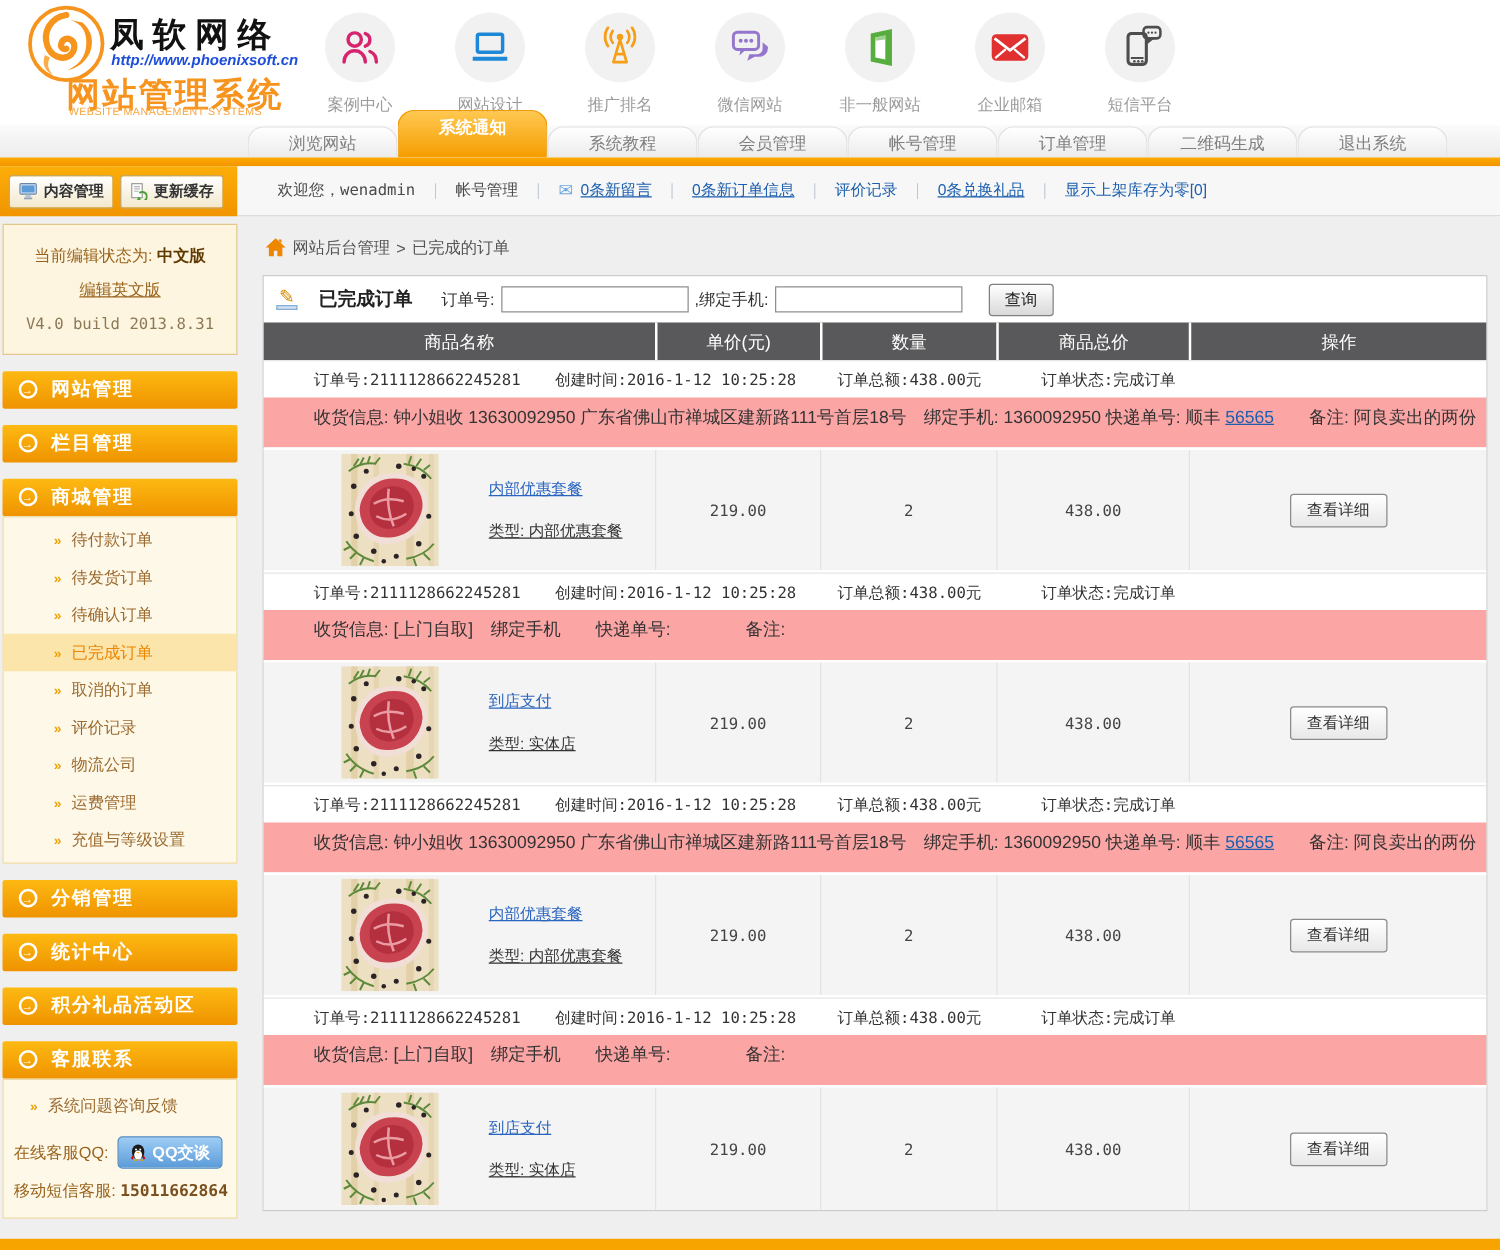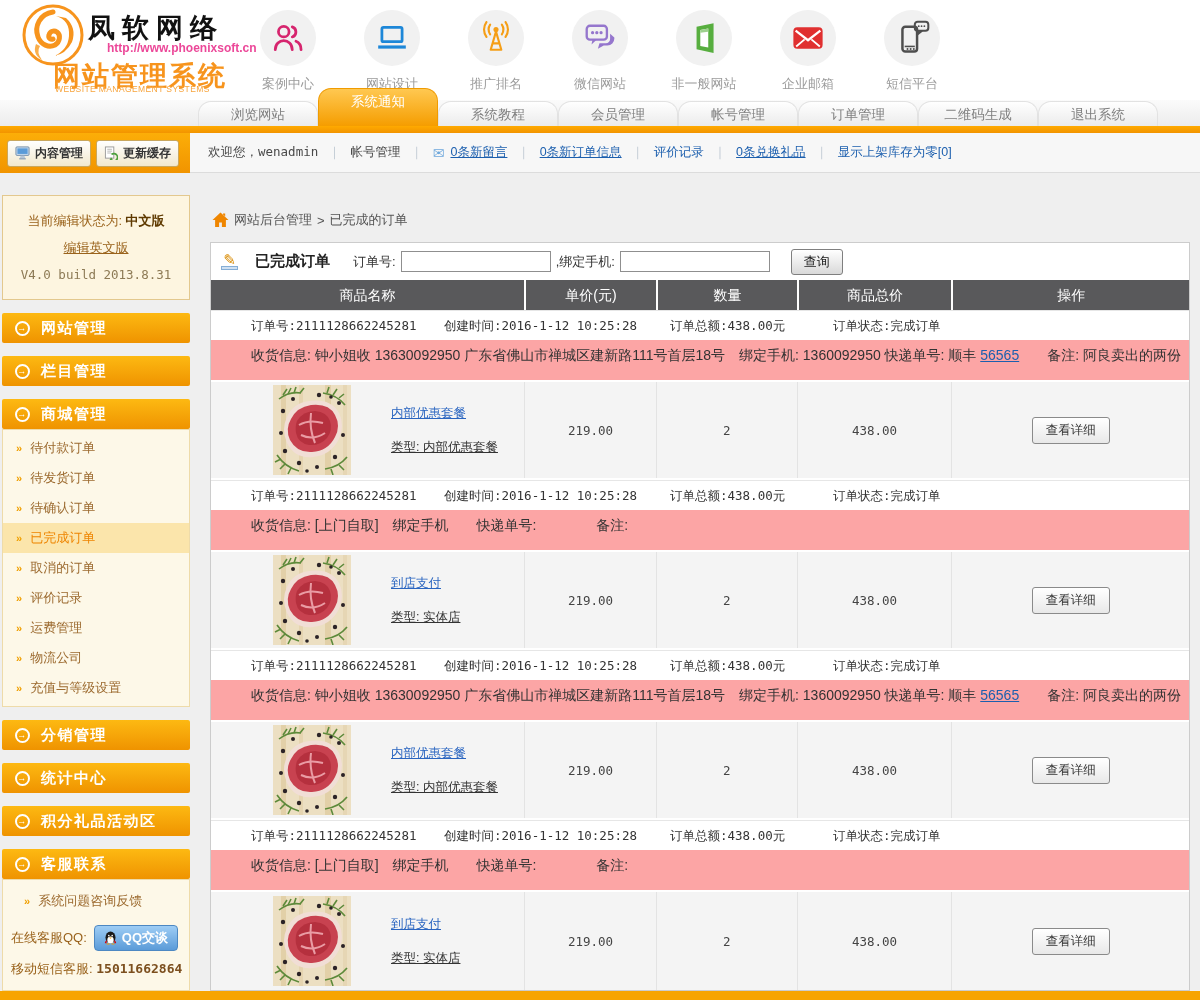--- a/index.html
+++ b/index.html
@@ -8,60 +8,60 @@
     font-family: "Liberation Sans", "DejaVu Sans", sans-serif;
     background:#efefef; display:flex; flex-direction:column; overflow:hidden;
   }
   .mono { font-family:"DejaVu Sans Mono","Liberation Mono",monospace; }
 
   
   .header { height:100px; background:#fff; display:flex; }
   .logo-block { width:238px; position:relative; flex:none; }
   .logo-svg { position:absolute; left:22px; top:4px; }
   .brand-name { position:absolute; left:88px; top:10px; font-size:27px; font-weight:bold; color:#111; letter-spacing:7px; white-space:nowrap; }
-  .brand-url { position:absolute; left:107px; top:41px; font-size:12px; font-weight:bold; color:#ec4899; }
+  .brand-url { position:absolute; left:89px; top:41px; font-size:12px; font-weight:bold; color:#1d4ed8;font-style:italic; }
   .sys-name { position:absolute; left:53px; top:58px; font-size:27px; font-weight:bold; color:#f7941d; letter-spacing:2px; text-shadow:0 1px 0 #fff; }
   .sys-sub { position:absolute; left:55px; top:84px; font-size:8.5px; color:#f7a43c; letter-spacing:.4px; }
   .services { display:flex; gap:32px; margin:10px 0 0 14px;font-family:Liberation Serif, serif; }
   .service { width:72px; text-align:center; cursor:pointer; }
   .svc-circle { width:56px; height:56px; border-radius:50%; background:#f1f1f1; margin:0 auto; display:flex; align-items:center; justify-content:center; }
   .svc-label { margin-top:9px; color:#9b9b9b; font-size:13px; white-space:nowrap; }
 
   
   .tabbar { height:26px; background:linear-gradient(#fbfbfb,#ececec); display:flex; padding-left:198px; align-items:flex-end; }
   .tab { width:120px; height:25px; line-height:25px; text-align:center; font-size:13.5px; color:#7f7f7f;
          background:linear-gradient(#ffffff,#ebebeb); border:1px solid #e2e2e2; border-bottom:none;
          border-radius:13px 13px 0 0; cursor:pointer; white-space:nowrap; }
-  .tab.active { background:linear-gradient(#ffc851,#f59d00); color:#fff; font-weight:normal; border-color:#f09b00; height:38px; line-height:26px; }
+  .tab.active { background:linear-gradient(#ffc851,#f59d00); color:#fff; font-weight:bold; border-color:#f09b00; height:38px; line-height:26px; }
   .orange-line { height:7px; background:linear-gradient(#ffaa00,#f29400); }
 
   
   .toolbar { height:40px; display:flex; flex:none; }
   .toolbar-left { width:190px; background:linear-gradient(#fcae08,#f19400); display:flex; align-items:center; gap:5px; padding-left:7px; flex:none; }
   .tool-btn { display:flex; align-items:center; gap:5px; background:linear-gradient(#ffffff,#f2e8cd); border:1px solid #c9a75e; border-radius:3px; padding:4px 7px; font-size:12px; font-weight:bold; color:#333; cursor:pointer; }
-  .toolbar-right { flex:1; background:#f7f7f7; border-bottom:1px solid #dcdcdc; display:flex; align-items:center; padding-left:18px; font-size:12.5px; color:#4a4a4a; gap:10px; white-space:nowrap; }
+  .toolbar-right { flex:1; background:#f7f7f7; border-bottom:1px solid #dcdcdc; display:flex; align-items:center; padding-left:32px; font-size:12.5px; color:#4a4a4a; gap:10px; white-space:nowrap; }
   .sep { color:#b9c4cf; }
   .blue-link { color:#1c5fae; text-decoration:underline; cursor:pointer; }
   .blue-text { color:#1c5fae; cursor:pointer; }
   .mail-glyph { color:#6fa8dc; font-size:14px; margin-right:-4px; }
 
   
-  .main { display:flex; flex:1; align-items:flex-end; }
+  .main { display:flex; flex:1; align-items:flex-start; }
   .sidebar { width:190px; flex:none; padding:6px 0 0 2px; }
   .content { flex:1; padding:0 10px 0 20px; }
 
   
   .edit-box { border:1px solid #e3c88e; background:#fdf5e0; text-align:center; padding:11px 4px; font-size:13px; color:#9a631c; line-height:2.1; }
   .edit-box .val { font-weight:bold; color:#5f3a00; }
   .edit-box .edit-link { text-decoration:underline; cursor:pointer; color:#9a631c; }
   .edit-box .ver { font-size:12.5px; color:#8d7a55; }
   .side-header { height:30px; background:linear-gradient(#fdb912,#ef9300); border-radius:2px; display:flex; align-items:center; padding-left:13px; gap:11px; margin-top:13px; color:#fff; font-size:15px; font-weight:bold; letter-spacing:1.5px; cursor:pointer; }
   .arrow-badge { width:15px; height:15px; border:2px solid #fff; border-radius:50%; display:flex; align-items:center; justify-content:center; font-size:9px; color:#fff; flex:none; font-weight:bold; }
   .sub-box { border:1px solid #eedba9; background:#fdf8e8; padding:3px 0; }
-  .sub-item { height:30px; line-height:30px; padding-left:13px; color:#9c6a2f; font-size:13px; cursor:pointer; white-space:nowrap; }
+  .sub-item { height:30px; line-height:30px; padding-left:40px; color:#9c6a2f; font-size:13px; cursor:pointer; white-space:nowrap; }
   .sub-item .bullet { color:#f0a000; margin-right:8px; font-weight:bold; font-size:11px; }
   .sub-item.active { background:#fbe5ab; color:#ee8500; }
   .svc-box { border:1px solid #eedba9; background:#fdf8e8; padding:6px 5px 12px; font-size:13px; color:#9a631c; }
   .qq-row { display:flex; align-items:center; gap:7px; margin:9px 0 9px 3px; white-space:nowrap; }
   .qq-btn { display:flex; align-items:center; gap:5px; background:linear-gradient(#9ecdf5,#5b9bd8); border:1px solid #4d88c2; border-radius:4px; padding:3px 9px; color:#fff; font-weight:bold; font-size:13px; cursor:pointer; }
   .sms-row { margin-left:3px; white-space:nowrap; }
   .sms-row .num { font-weight:bold; color:#7c4f1e; }
 
   
   .breadcrumb { display:flex; align-items:center; gap:5px; margin:16px 0 13px 2px; font-size:13px; color:#555; }
@@ -316,22 +316,22 @@
       <span>商城管理</span>
     </div>
 
     <div class="sub-box">
       <div class="sub-item"><span class="bullet">»</span><span>待付款订单</span></div>
       <div class="sub-item"><span class="bullet">»</span><span>待发货订单</span></div>
       <div class="sub-item"><span class="bullet">»</span><span>待确认订单</span></div>
       <div class="sub-item active"><span class="bullet">»</span><span>已完成订单</span></div>
       <div class="sub-item"><span class="bullet">»</span><span>取消的订单</span></div>
       <div class="sub-item"><span class="bullet">»</span><span>评价记录</span></div>
+      <div class="sub-item"><span class="bullet">»</span><span>物流公司</span></div>
       <div class="sub-item"><span class="bullet">»</span><span>运费管理</span></div>
-      <div class="sub-item"><span class="bullet">»</span><span>物流公司</span></div>
       <div class="sub-item"><span class="bullet">»</span><span>充值与等级设置</span></div>
     </div>
 
     <div class="side-header">
       <span class="arrow-badge">→</span>
       <span>分销管理</span>
     </div>
     <div class="side-header">
       <span class="arrow-badge">→</span>
       <span>统计中心</span>

